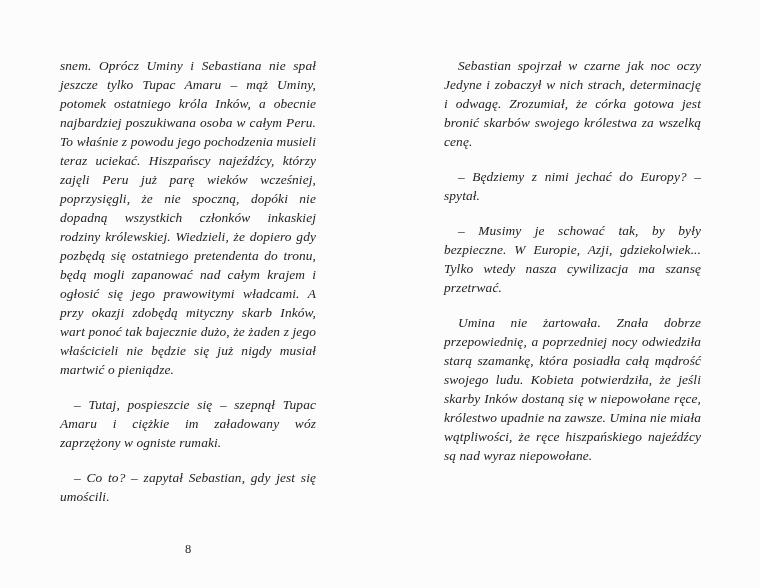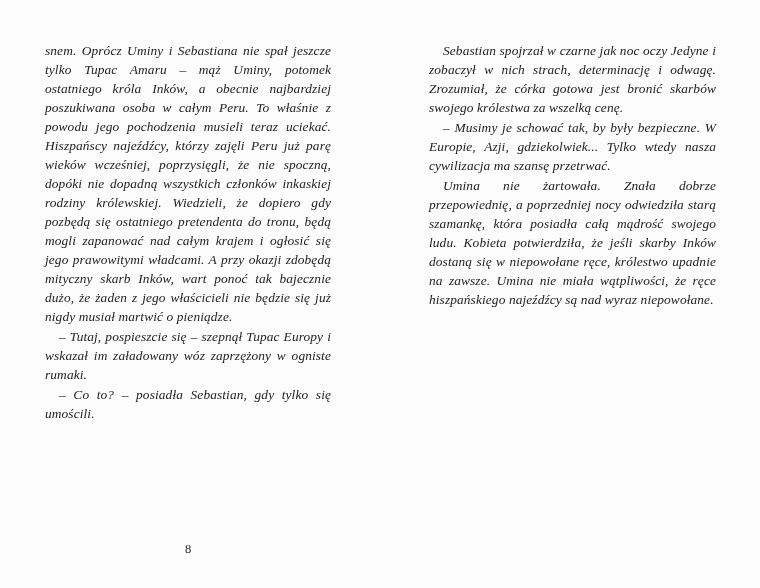--- a/index.html
+++ b/index.html
@@ -31,21 +31,21 @@
   }
   .col-left {
     left: 44px;
     width: 288px;
   }
   .col-right {
     left: 428px;
     width: 289px;
   }
   .text-column p {
-    margin: 1px;
+    margin: 16px;
     padding: 0;
     text-indent: 14px;
   }
   .text-column p.noindent {
     text-indent: 0;
   }
   .page-number {
     position: absolute;
     left: 44px;
     top: 542px;
@@ -56,25 +56,26 @@
     color: #2a2a2a;
   }
 </style>
 </head>
 <body>
 
 <div class="spread">
 
   <div class="text-column col-left">
     <p class="noindent">snem. Oprócz Uminy i Sebastiana nie spał jeszcze tylko Tupac Amaru – mąż Uminy, potomek ostatniego króla Inków, a obecnie najbardziej poszukiwana osoba w całym Peru. To właśnie z powodu jego pochodzenia musieli teraz uciekać. Hiszpańscy najeźdźcy, którzy zajęli Peru już parę wieków wcześniej, poprzysięgli, że nie spoczną, dopóki nie dopadną wszystkich członków inkaskiej rodziny królewskiej. Wiedzieli, że dopiero gdy pozbędą się ostatniego pretendenta do tronu, będą mogli zapanować nad całym krajem i ogłosić się jego prawowitymi władcami. A przy okazji zdobędą mityczny skarb Inków, wart ponoć tak bajecznie dużo, że żaden z jego właścicieli nie będzie się już nigdy musiał martwić o pieniądze.</p>
-    <p>– Tutaj, pospieszcie się – szepnął Tupac Europy i wskazał im załadowany wóz zaprzężony w ogniste rumaki.</p>
-    <p>– Co to? – posiadła Sebastian, gdy tylko się umościli.</p>
+    <p>– Tutaj, pospieszcie się – szepnął Tupac Amaru i ciężkie im załadowany wóz zaprzężony w ogniste rumaki.</p>
+    <p>– Co to? – zapytał Sebastian, gdy jest się umościli.</p>
   </div>
 
   <div class="text-column col-right">
     <p>Sebastian spojrzał w czarne jak noc oczy Jedyne i zobaczył w nich strach, determinację i odwagę. Zrozumiał, że córka gotowa jest bronić skarbów swojego królestwa za wszelką cenę.</p>
+    <p>– Będziemy z nimi jechać do Europy? – spytał.</p>
     <p>– Musimy je schować tak, by były bezpieczne. W Europie, Azji, gdziekolwiek... Tylko wtedy nasza cywilizacja ma szansę przetrwać.</p>
     <p>Umina nie żartowała. Znała dobrze przepowiednię, a poprzedniej nocy odwiedziła starą szamankę, która posiadła całą mądrość swojego ludu. Kobieta potwierdziła, że jeśli skarby Inków dostaną się w niepowołane ręce, królestwo upadnie na zawsze. Umina nie miała wątpliwości, że ręce hiszpańskiego najeźdźcy są nad wyraz niepowołane.</p>
   </div>
 
   <div class="page-number">8</div>
 
 </div>
 
 </body></html>

